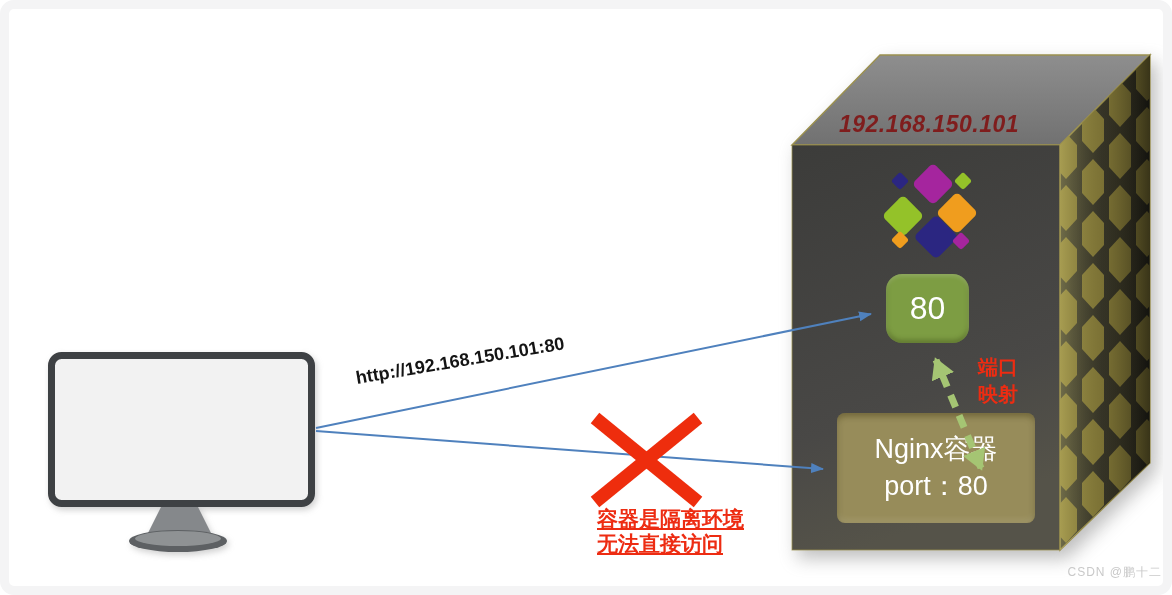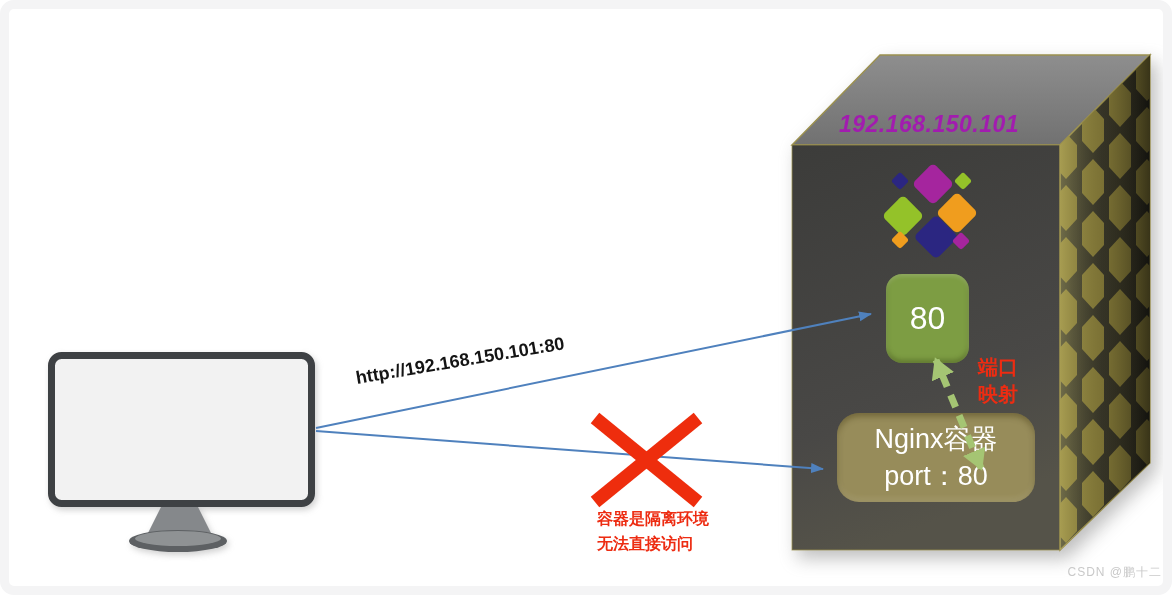--- a/index.html
+++ b/index.html
@@ -10,34 +10,34 @@
   }
   html,body{margin:0;padding:0;background:#fff;}
   #stage{position:relative;width:1172px;height:595px;background:#ffffff;overflow:hidden;
          font-family:"Liberation Sans",sans-serif;}
   .layer{position:absolute;left:0;top:0;width:1172px;height:595px;}
   svg.layer{pointer-events:none;}
   .frame{position:absolute;left:0;top:0;right:0;bottom:0;border:9px solid #f4f4f5;
          border-radius:14px;pointer-events:none;z-index:9;}
   .abs{position:absolute;}
   .ip-label{left:795px;top:111px;width:268px;text-align:center;font-size:23px;font-style:italic;
-            font-weight:600;color:#a21caf;letter-spacing:.5px;z-index:4;}
-  .port-box{left:886px;top:274px;width:83px;height:89px;border-radius:16px;background:var(--green-box);
+            font-weight:600;color:#7f1d1d;letter-spacing:.5px;z-index:4;}
+  .port-box{left:886px;top:274px;width:83px;height:69px;border-radius:16px;background:var(--green-box);
             display:flex;align-items:center;justify-content:center;font-size:32px;color:#fff;z-index:2;
             box-shadow:inset 0 2px 4px rgba(255,255,255,.18), inset 0 -3px 5px rgba(40,50,10,.35);}
-  .nginx-box{left:837px;top:413px;width:198px;height:89px;border-radius:22px;background:var(--nginx-box);
+  .nginx-box{left:837px;top:413px;width:198px;height:110px;border-radius:8px;background:var(--nginx-box);
              display:flex;align-items:center;justify-content:center;text-align:center;font-size:27px;
              line-height:37px;color:#fff;white-space:pre-line;z-index:2;
              box-shadow:inset 0 3px 6px rgba(50,40,5,.40), inset 0 -3px 6px rgba(255,255,235,.14);}
   .http-label{left:356px;top:368px;font-size:18px;font-weight:600;color:#141414;white-space:nowrap;
               transform:rotate(-9.5deg);transform-origin:0 50%;z-index:4;}
   .port-mapping-label{left:978px;top:354px;width:54px;font-size:20px;font-weight:700;line-height:27px;
                       color:var(--red-text);white-space:pre-line;z-index:4;}
-  .isolation-note{left:597px;top:506px;font-size:16px;font-weight:700;line-height:25px;
-                  color:var(--red-text);white-space:pre-line;z-index:4;}
+  .isolation-note{left:597px;top:506px;font-size:21px;font-weight:700;line-height:25px;
+                  color:var(--red-text);white-space:pre-line;z-index:4;text-decoration:underline;}
   .watermark{left:1008px;top:564px;width:154px;text-align:right;font-size:12px;
              color:var(--watermark-gray);letter-spacing:1px;z-index:4;}
 </style>
 </head>
 <body>
 
 <div id="stage">
 
   <svg class="layer" viewBox="0 0 1172 595">
     <defs>

